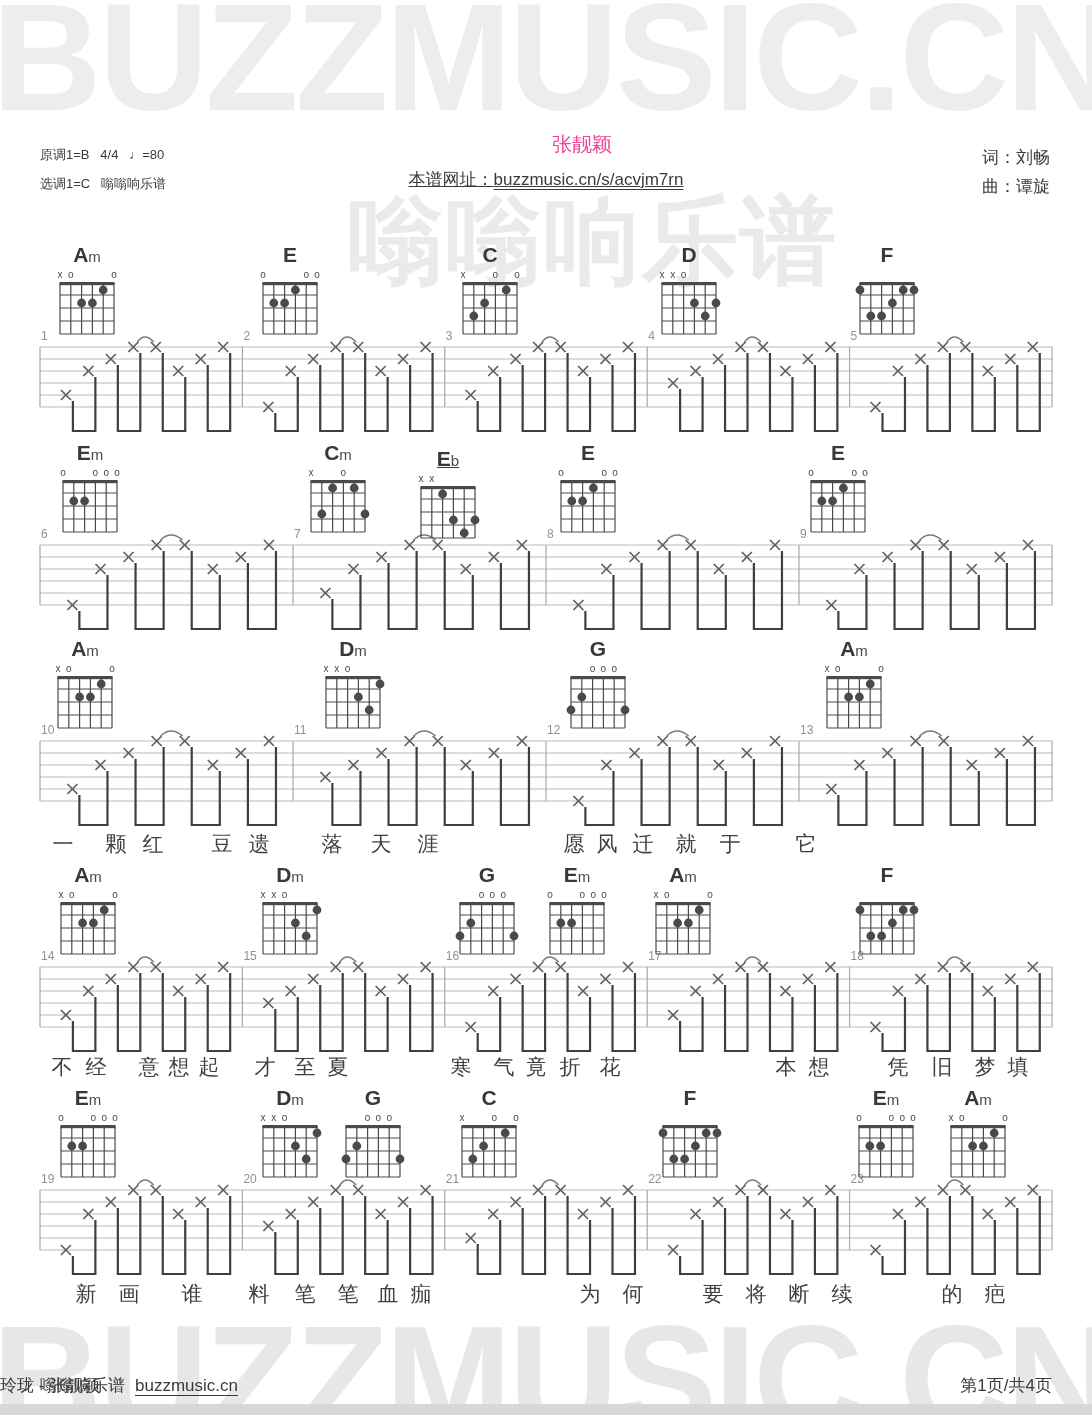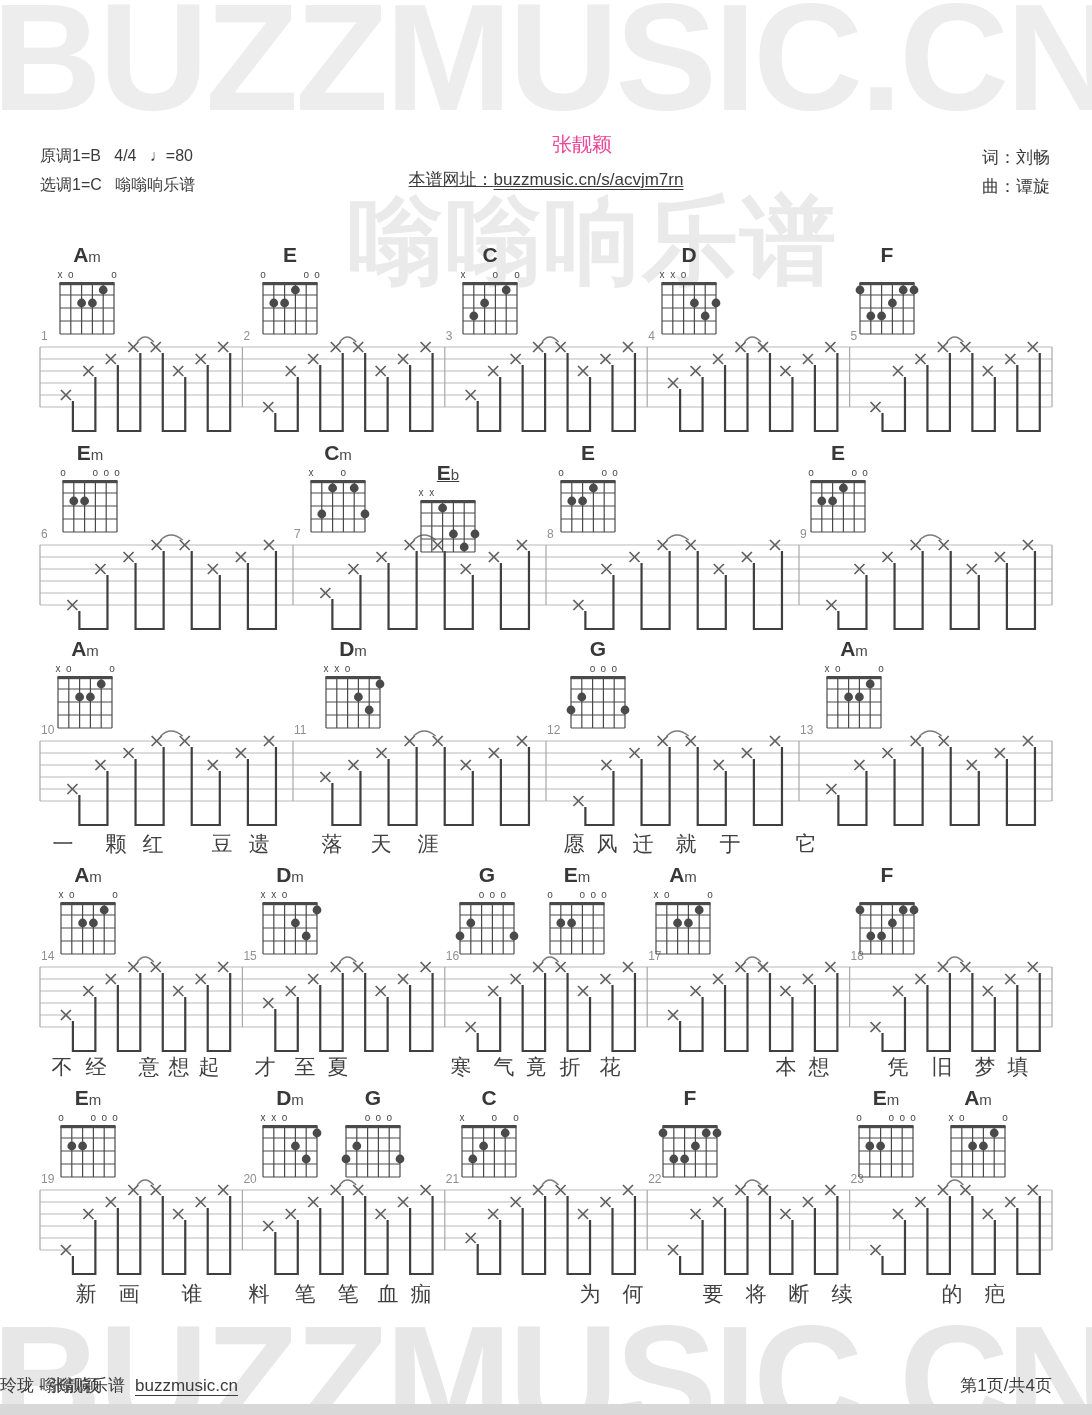--- a/index.html
+++ b/index.html
@@ -7,21 +7,21 @@
     position:relative;width:1092px;height:1415px;background:#ffffff;
     overflow:hidden;font-family:"Liberation Sans","DejaVu Sans",sans-serif;color:#3a3a3a;
   }
   .wm{position:absolute;font-weight:700;white-space:nowrap;z-index:0;user-select:none;}
   .wm-top{top:-30px;left:-8px;font-size:152px;letter-spacing:-3px;color:#ededed;}
   .wm-mid{top:178px;left:348px;font-size:96px;color:#eaeaea;letter-spacing:2px;}
   .wm-bottom{top:1292px;left:-8px;font-size:152px;letter-spacing:-3px;color:#e7e7e7;}
   .layer{position:absolute;inset:0;z-index:1;}
   .song-title{position:absolute;top:86px;left:0;width:100%;text-align:center;font-size:35px;font-weight:700;color:#2f2f2f;letter-spacing:3px;}
   .artist{position:absolute;top:131px;left:0;width:100%;text-align:center;font-size:20px;color:#ec4899;margin-left:36px;}
-  .meta{position:absolute;left:40px;font-size:16px;color:#3b3b3b;white-space:pre;}
+  .meta{position:absolute;left:40px;font-size:13px;color:#3b3b3b;white-space:pre;}
   .meta.l1{top:146px;}
   .meta.l2{top:175px;}
   .urlline{position:absolute;top:168px;left:0;width:100%;text-align:center;font-size:17px;color:#3b3b3b;text-decoration:underline;}
   .urlline .link{text-decoration:underline;text-underline-offset:4px;}
   .credit{position:absolute;right:42px;font-size:17px;color:#3b3b3b;}
   .credit.c1{top:146px;}
   .credit.c2{top:175px;}
   .chord{position:absolute;width:64px;text-align:center;z-index:2;}
   .chord .lbl{height:24px;line-height:22px;color:#383838;white-space:nowrap;}
   .chord .lbl .big{font-size:21px;font-weight:700;}
@@ -307,21 +307,21 @@
             <line x1="15.8" y1="15" x2="15.8" y2="66" stroke="#4a4a4a" stroke-width="1.2"></line>
             <line x1="26.6" y1="15" x2="26.6" y2="66" stroke="#4a4a4a" stroke-width="1.2"></line>
             <line x1="37.400000000000006" y1="15" x2="37.400000000000006" y2="66" stroke="#4a4a4a" stroke-width="1.2"></line>
             <line x1="48.2" y1="15" x2="48.2" y2="66" stroke="#4a4a4a" stroke-width="1.2"></line>
             <line x1="59" y1="15" x2="59" y2="66" stroke="#4a4a4a" stroke-width="1.2"></line>
             <circle cx="15.8" cy="48" r="4.4" fill="#4a4a4a"></circle>
             <circle cx="26.6" cy="22" r="4.4" fill="#4a4a4a"></circle>
             <circle cx="48.2" cy="22" r="4.4" fill="#4a4a4a"></circle>
             <circle cx="59" cy="48" r="4.4" fill="#4a4a4a"></circle>
           </svg></div>
-        <div class="chord" style="left: 416px; top: 462px; text-decoration: underline;"><div class="lbl"><span class="big">E</span><span class="small">b</span></div><svg width="64" height="70">
+        <div class="chord" style="left: 416px; top: 448px; text-decoration: underline;"><div class="lbl"><span class="big">E</span><span class="small">b</span></div><svg width="64" height="70">
             <text x="5" y="10" text-anchor="middle" font-size="10" fill="#4a4a4a">x</text>
             <text x="15.8" y="10" text-anchor="middle" font-size="10" fill="#4a4a4a">x</text>
             <rect x="4.5" y="14" width="55" height="3.2" fill="#4a4a4a"></rect>
             <line x1="5" y1="27" x2="59" y2="27" stroke="#4a4a4a" stroke-width="1.2"></line>
             <line x1="5" y1="40" x2="59" y2="40" stroke="#4a4a4a" stroke-width="1.2"></line>
             <line x1="5" y1="53" x2="59" y2="53" stroke="#4a4a4a" stroke-width="1.2"></line>
             <line x1="5" y1="66" x2="59" y2="66" stroke="#4a4a4a" stroke-width="1.2"></line>
             <line x1="5" y1="15" x2="5" y2="66" stroke="#4a4a4a" stroke-width="1.2"></line>
             <line x1="15.8" y1="15" x2="15.8" y2="66" stroke="#4a4a4a" stroke-width="1.2"></line>
             <line x1="26.6" y1="15" x2="26.6" y2="66" stroke="#4a4a4a" stroke-width="1.2"></line>

